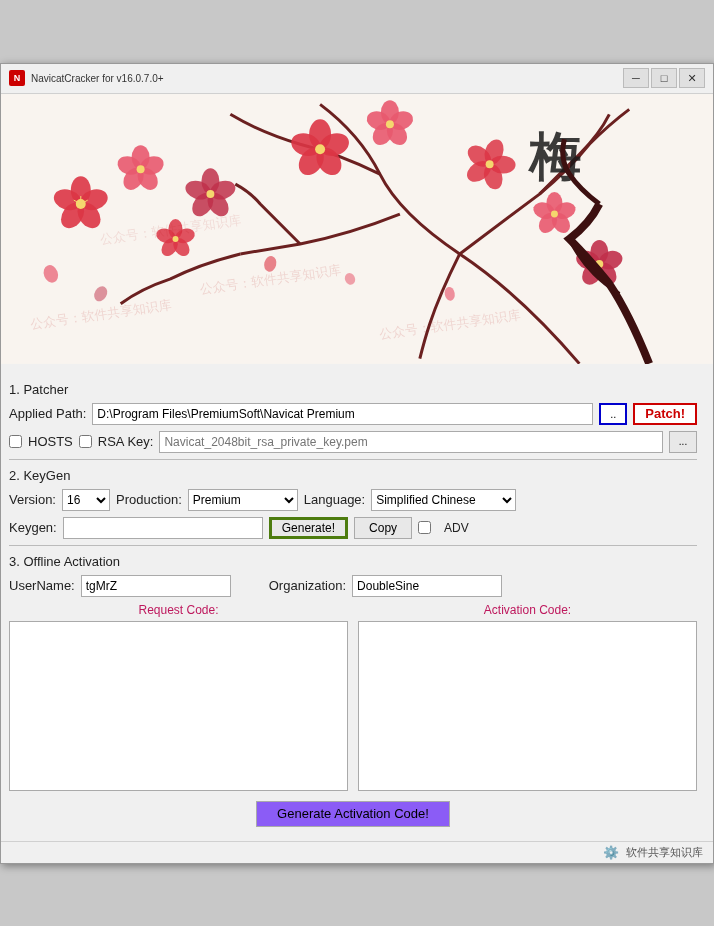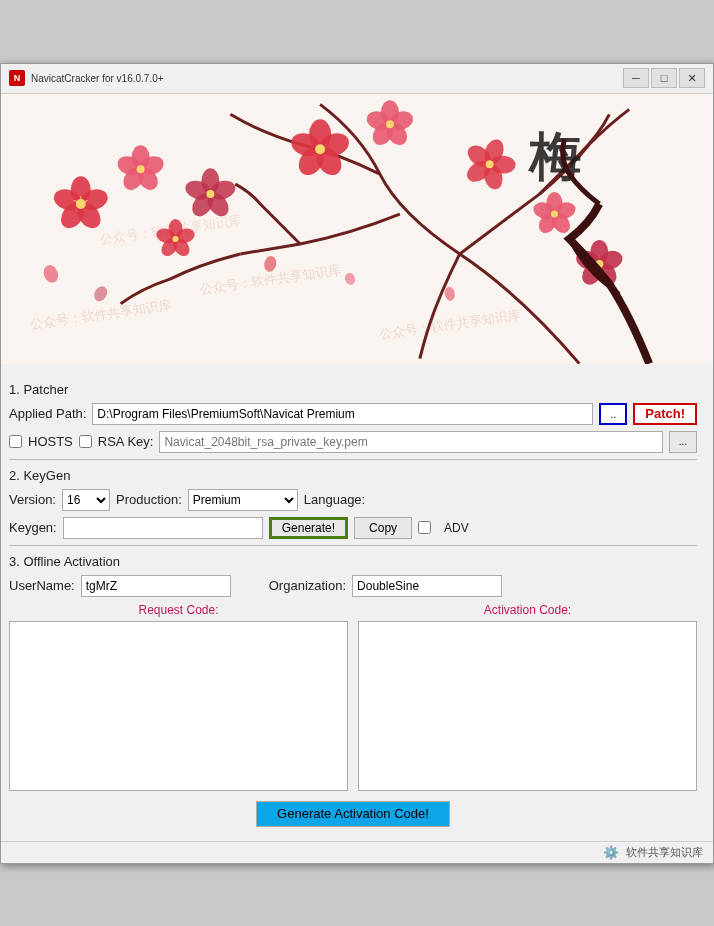--- a/index.html
+++ b/index.html
@@ -254,21 +254,21 @@
       font-size: 11px;
       padding: 4px;
       outline: none;
     }
 
     .gen-activation-btn {
       display: block;
       margin: 10px auto 0;
       height: 26px;
       padding: 0 20px;
-      background: #0ea5e9;
+      background: #8b5cf6;
       border: 1px solid #aaa;
       cursor: pointer;
       font-size: 13px;
     }
 
     
     .status-bar {
       background: #f0f0f0;
       border-top: 1px solid #d0d0d0;
       padding: 3px 10px;
@@ -453,20 +453,30 @@
 
       <label>Production:</label>
       <select style="width:110px;">
         <option>Premium</option>
         <option>Standard</option>
         <option>Enterprise</option>
         <option>Essentials</option>
       </select>
 
       <label>Language:</label>
+      <select style="width:145px;">
+        <option>Simplified Chinese</option>
+        <option>English</option>
+        <option>Japanese</option>
+        <option>Polish</option>
+        <option>Portuguese</option>
+        <option>Russian</option>
+        <option>Spanish</option>
+        <option>Traditional Chinese</option>
+      </select>
     </div>
 
     <div class="row">
       <label>Keygen:</label>
       <input type="text" class="keygen-input" value="" style="">
       <button class="generate-btn">Generate!</button>
       <button class="copy-btn">Copy</button>
       <label class="adv-check-label">
         <input type="checkbox" style="">
         <span>ADV</span>

